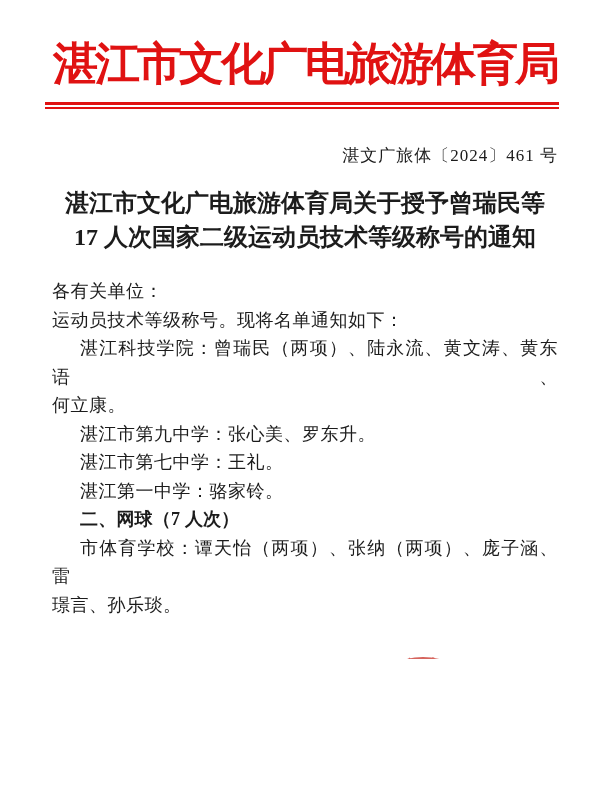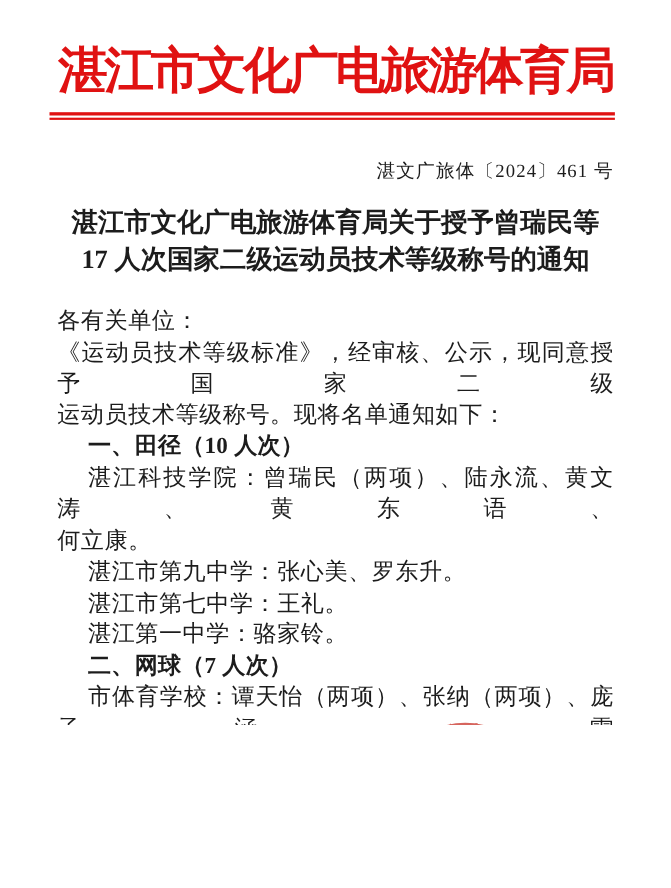--- a/index.html
+++ b/index.html
@@ -47,21 +47,21 @@
     text-align: center;
     font-size: 24px;
     font-weight: bold;
     line-height: 34px;
     letter-spacing: 0px;
   }
   .body-text {
     position: absolute;
     top: 277px; left: 52px;
     width: 506px;
-    font-size: 21px;
+    font-size: 18px;
     line-height: 28.5px;
     letter-spacing: 0.5px;
   }
   .body-text p { margin: 0; white-space: nowrap; }
   .indent { text-indent: 28px; }
   .bold { font-weight: bold; letter-spacing: 0.2px; }
   .stretch { text-align: justify; text-align-last: justify; white-space: normal !important; }
 
   .sign-block {
     position: absolute;
@@ -94,23 +94,21 @@
 
   <div class="doc-number">湛文广旅体〔2024〕461 号</div>
 
   <div class="doc-title">
     <div>湛江市文化广电旅游体育局关于授予曾瑞民等</div>
     <div>17 人次国家二级运动员技术等级称号的通知</div>
   </div>
 
   <div class="body-text">
     <p>各有关单位：</p>
-    <p class="stretch">《运动员技术等级标准》，经审核、公示，现同意授予国家二级</p>
     <p>运动员技术等级称号。现将名单通知如下：</p>
-    <p class="indent bold">一、田径（10 人次）</p>
     <p class="indent stretch">湛江科技学院：曾瑞民（两项）、陆永流、黄文涛、黄东语、</p>
     <p>何立康。</p>
     <p class="indent">湛江市第九中学：张心美、罗东升。</p>
     <p class="indent">湛江市第七中学：王礼。</p>
     <p class="indent">湛江第一中学：骆家铃。</p>
     <p class="indent bold">二、网球（7 人次）</p>
     <p class="indent stretch">市体育学校：谭天怡（两项）、张纳（两项）、庞子涵、雷</p>
     <p>璟言、孙乐琰。</p>
   </div>
 

